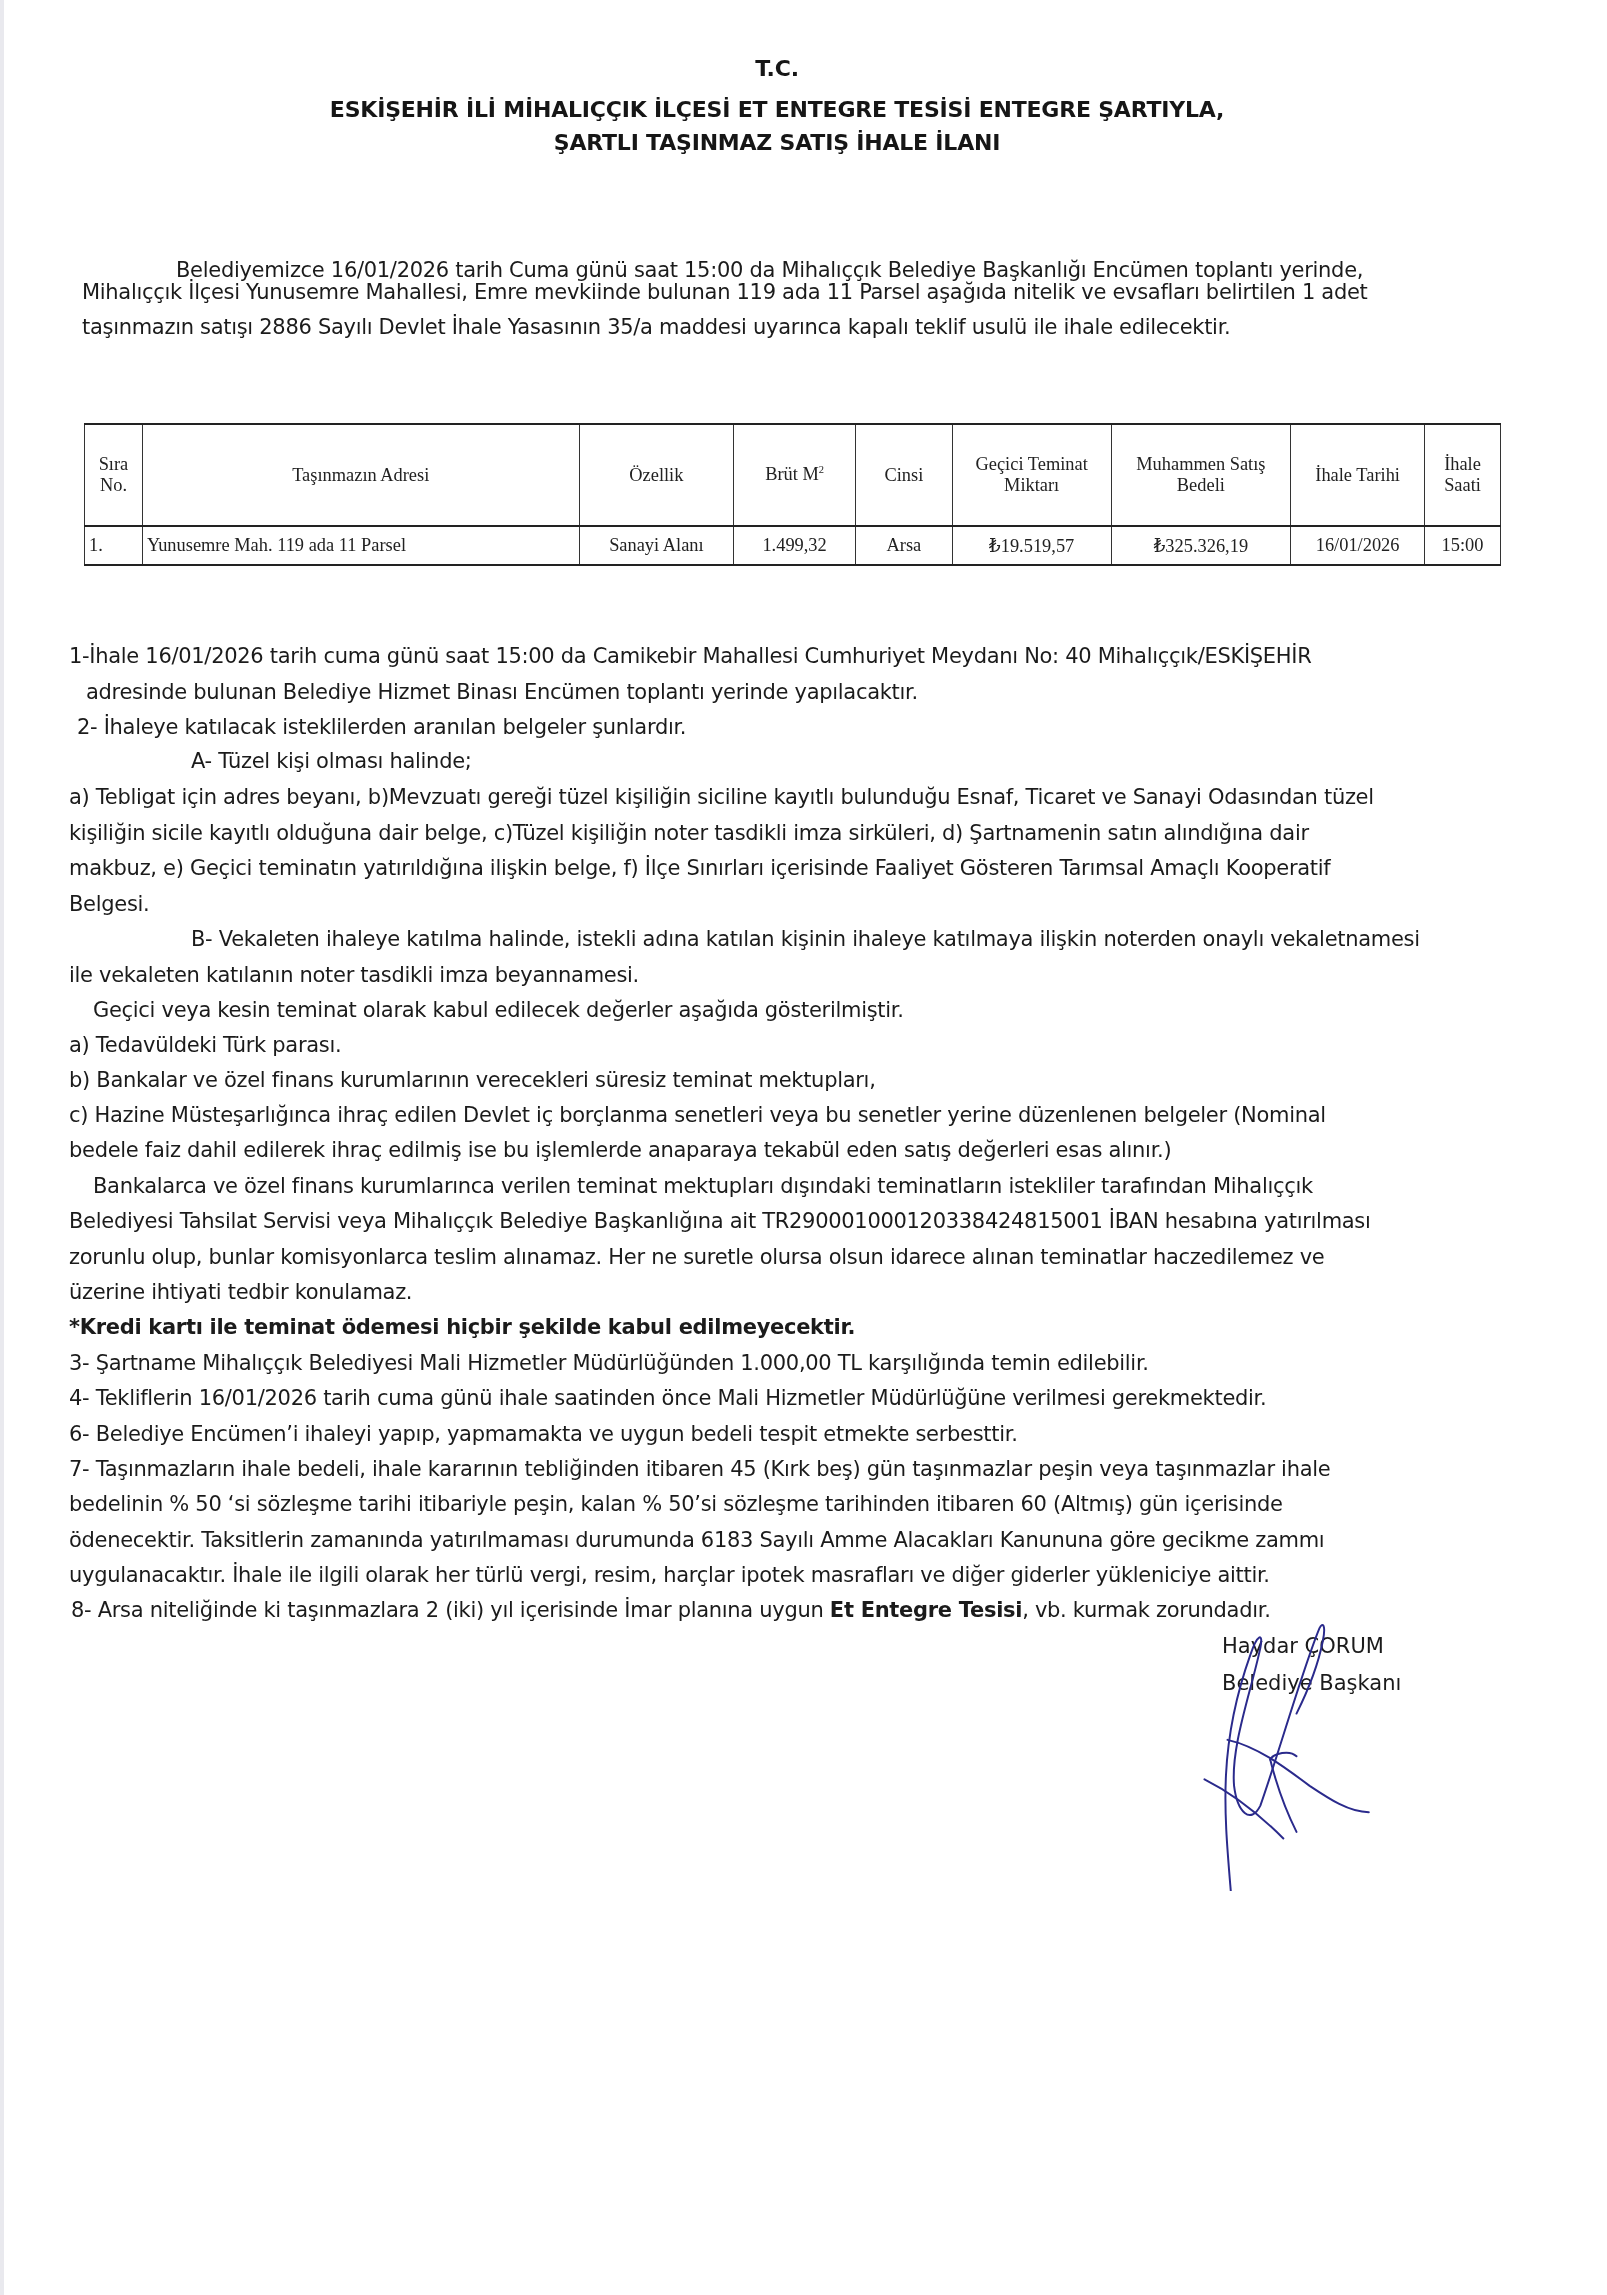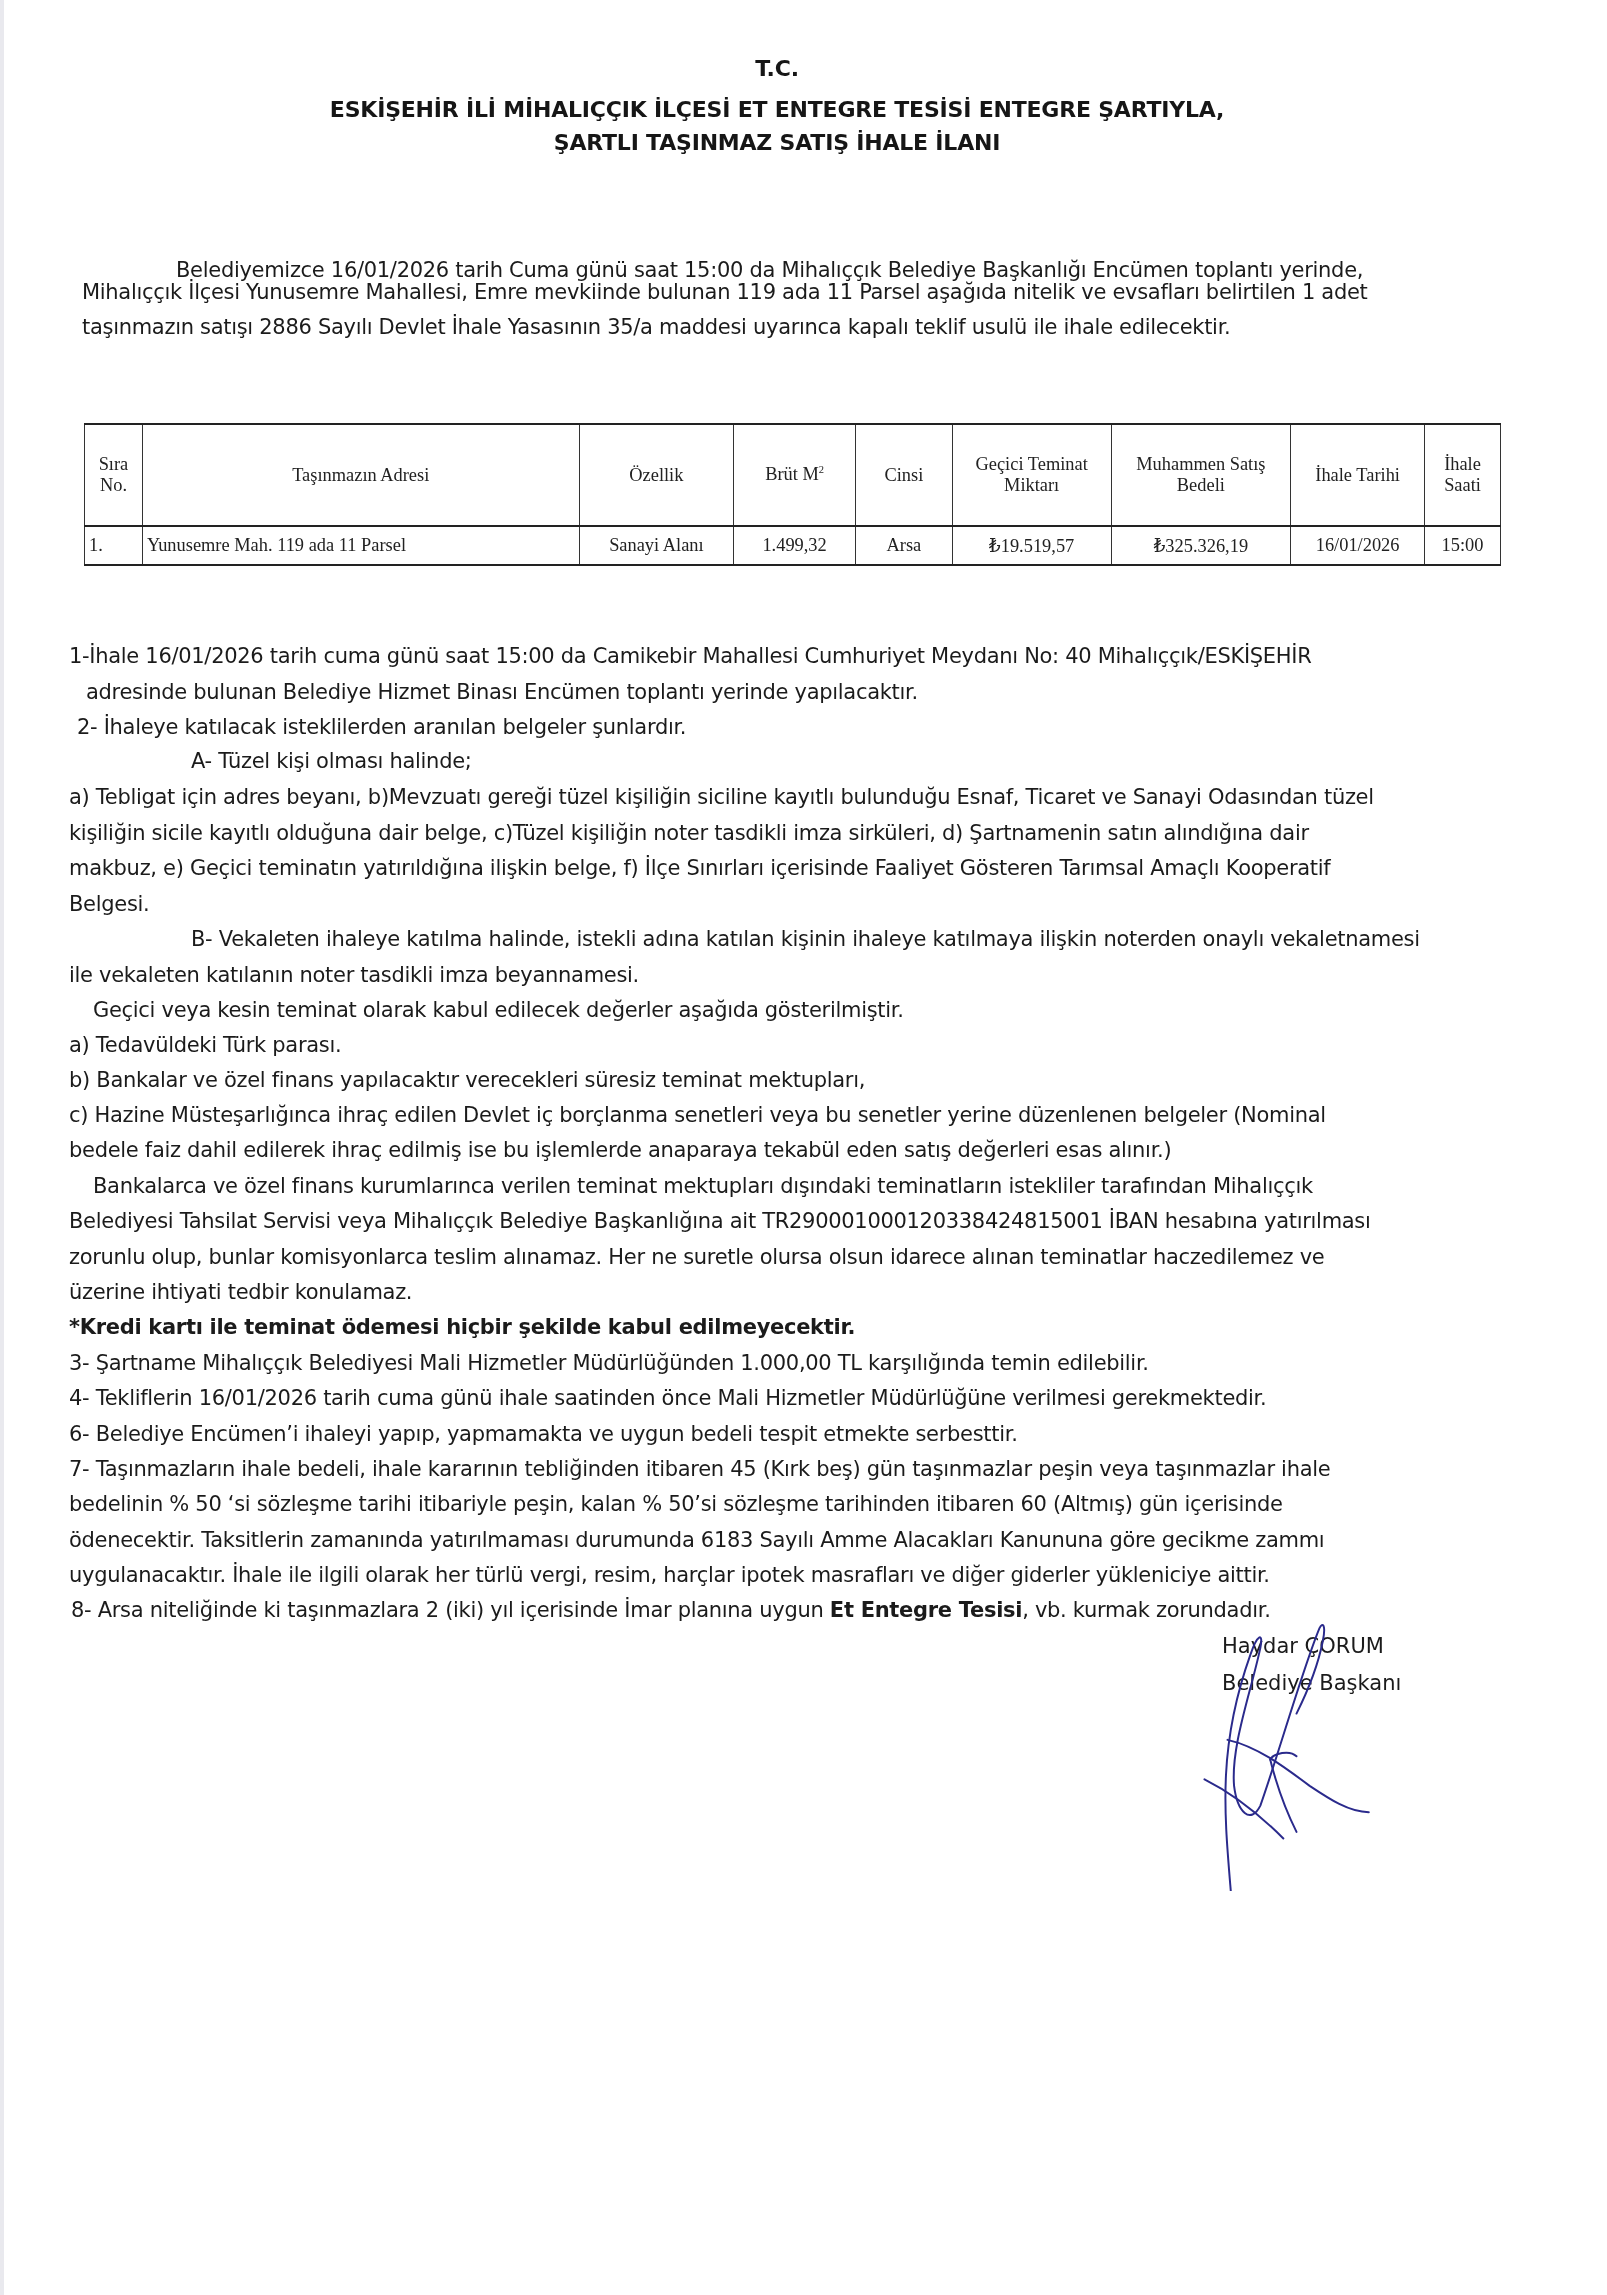--- a/index.html
+++ b/index.html
@@ -84,21 +84,21 @@
   <div class="para" style="left:69px; top:709px;margin-left:8px;">2- İhaleye katılacak  isteklilerden aranılan belgeler şunlardır.</div>
   <div class="para" style="left:191px; top:743px;">A- Tüzel kişi olması halinde;</div>
   <div class="para" style="left:69px; top:779px;">a) Tebligat için adres beyanı, b)Mevzuatı gereği tüzel kişiliğin siciline kayıtlı bulunduğu  Esnaf, Ticaret ve Sanayi Odasından  tüzel</div>
   <div class="para" style="left:69px; top:815px;">kişiliğin sicile kayıtlı olduğuna dair belge, c)Tüzel kişiliğin noter tasdikli imza sirküleri, d) Şartnamenin satın alındığına dair</div>
   <div class="para" style="left:69px; top:850px;">makbuz, e) Geçici teminatın yatırıldığına ilişkin belge, f) İlçe Sınırları içerisinde Faaliyet Gösteren Tarımsal Amaçlı Kooperatif</div>
   <div class="para" style="left:69px; top:886px;">Belgesi.</div>
   <div class="para" style="left:191px; top:921px;">B- Vekaleten ihaleye katılma halinde, istekli adına katılan kişinin ihaleye katılmaya ilişkin noterden onaylı vekaletnamesi</div>
   <div class="para" style="left:69px; top:957px;">ile vekaleten katılanın noter tasdikli imza beyannamesi.</div>
   <div class="para" style="left:93px; top:992px;">Geçici veya kesin teminat olarak kabul edilecek değerler aşağıda gösterilmiştir.</div>
   <div class="para" style="left:69px; top:1027px;">a) Tedavüldeki Türk parası.</div>
-  <div class="para" style="left:69px; top:1062px;">b) Bankalar ve özel finans yapılacaktır verecekleri süresiz teminat mektupları,</div>
+  <div class="para" style="left:69px; top:1062px;">b) Bankalar ve özel finans kurumlarının verecekleri süresiz teminat mektupları,</div>
   <div class="para" style="left:69px; top:1097px;">c) Hazine Müsteşarlığınca ihraç edilen Devlet iç borçlanma senetleri veya bu senetler yerine düzenlenen belgeler (Nominal</div>
   <div class="para" style="left:69px; top:1132px;">bedele faiz dahil edilerek ihraç edilmiş ise bu işlemlerde anaparaya tekabül eden satış değerleri esas alınır.)</div>
   <div class="para" style="left:93px; top:1168px;">Bankalarca ve özel finans kurumlarınca verilen teminat mektupları dışındaki teminatların istekliler tarafından Mihalıççık</div>
   <div class="para" style="left:69px; top:1203px;">Belediyesi Tahsilat Servisi veya Mihalıççık Belediye Başkanlığına ait TR290001000120338424815001 İBAN hesabına yatırılması</div>
   <div class="para" style="left:69px; top:1239px;">zorunlu olup, bunlar komisyonlarca teslim alınamaz. Her ne suretle olursa olsun idarece alınan teminatlar haczedilemez ve</div>
   <div class="para" style="left:69px; top:1274px;">üzerine ihtiyati tedbir konulamaz.</div>
   <div class="para bold" style="left:69px; top:1309px;">*Kredi kartı ile teminat ödemesi hiçbir şekilde kabul edilmeyecektir.</div>
   <div class="para" style="left:69px; top:1345px;">3- Şartname Mihalıççık Belediyesi Mali Hizmetler Müdürlüğünden 1.000,00 TL karşılığında temin edilebilir.</div>
   <div class="para" style="left:69px; top:1380px;">4- Tekliflerin 16/01/2026 tarih cuma günü ihale saatinden önce Mali Hizmetler Müdürlüğüne verilmesi gerekmektedir.</div>
   <div class="para" style="left:69px; top:1416px;">6- Belediye Encümen’i ihaleyi yapıp, yapmamakta ve uygun bedeli tespit etmekte serbesttir.</div>

